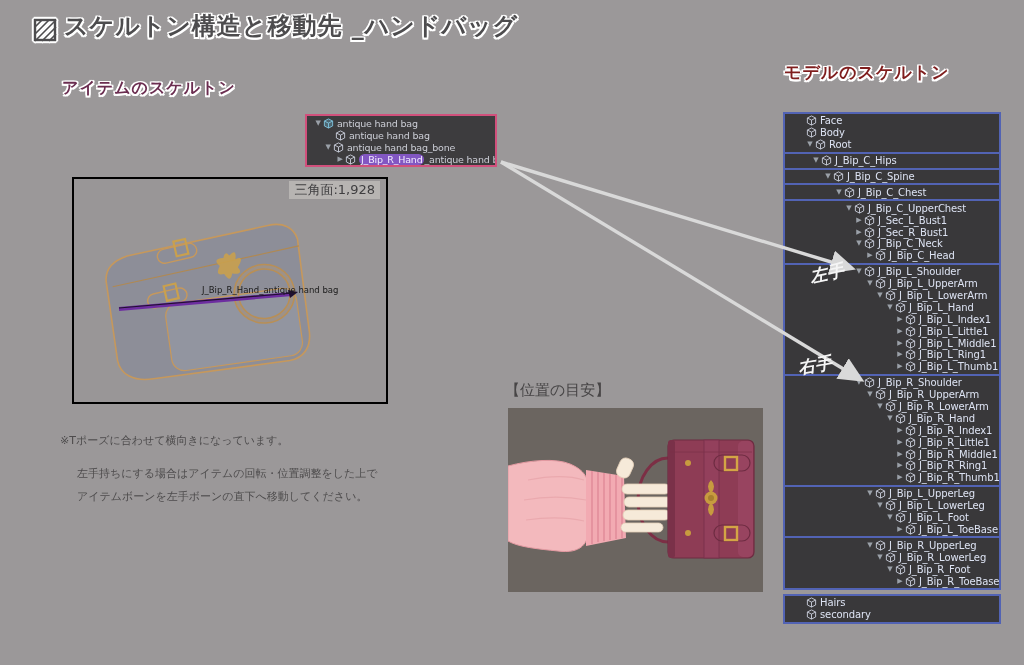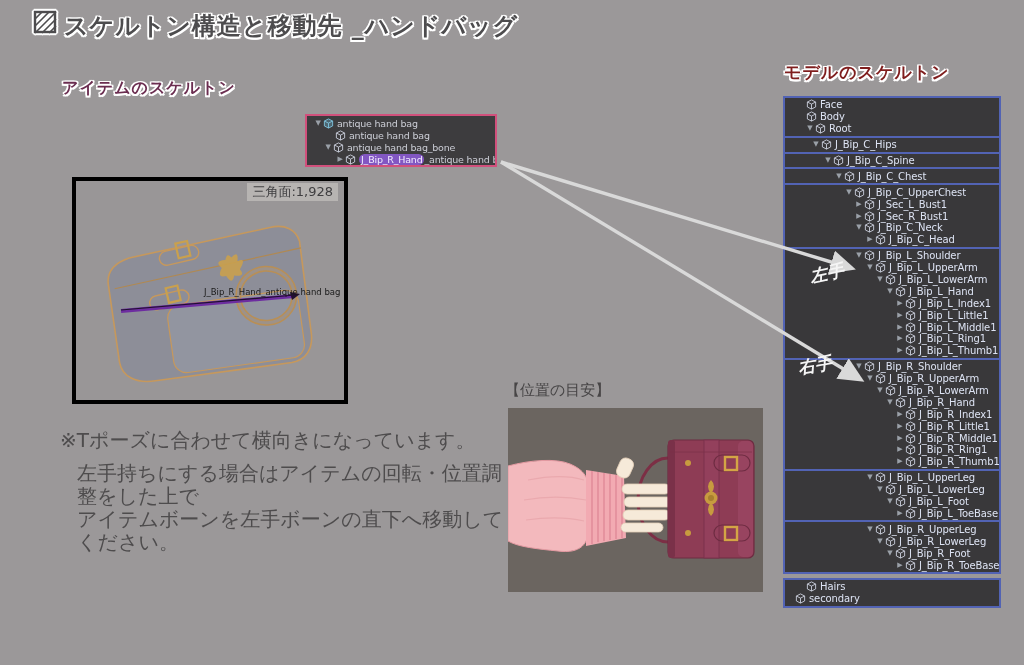--- a/index.html
+++ b/index.html
@@ -1,20 +1,20 @@
 <!DOCTYPE html>
 <html><head>
 <meta charset="utf-8">
 <style>
   html,body{margin:0;padding:0;background:#777;}
   .stage{position:relative;width:1024px;height:665px;background:#9b9899;overflow:hidden;
          font-family:"DejaVu Sans",sans-serif;}
   .outlined{text-shadow:-1.5px -1.5px 0 #fff,1.5px -1.5px 0 #fff,-1.5px 1.5px 0 #fff,1.5px 1.5px 0 #fff,
             -1.5px 0 0 #fff,1.5px 0 0 #fff,0 -1.5px 0 #fff,0 1.5px 0 #fff;}
-  .title{position:absolute;left:33px;top:10px;display:flex;align-items:flex-start;gap:7px;}
+  .title{position:absolute;left:33px;top:10px;display:flex;align-items:flex-end;gap:7px;}
   .title-icon{width:24px;height:24px;filter:drop-shadow(-1px -1px 0 #fff) drop-shadow(1px -1px 0 #fff)
               drop-shadow(-1px 1px 0 #fff) drop-shadow(1px 1px 0 #fff);}
   .title-text{font-size:24px;font-weight:bold;color:#4d4c4e;letter-spacing:1px;}
   .label-item{position:absolute;left:62px;top:78px;font-size:16px;font-weight:bold;color:#6b2d50;letter-spacing:1px;}
   .label-model{position:absolute;left:784px;top:61px;font-size:17px;font-weight:bold;color:#7f1d1d;letter-spacing:1px;}
   .drag-note{position:absolute;left:558px;top:148px;font-size:15px;font-weight:bold;color:#474752;letter-spacing:.5px;}
 
   
   .item-box{position:absolute;left:305px;top:114px;width:192px;height:53px;background:#3d3c3e;
             border:2px solid #d1507c;box-sizing:border-box;padding-top:1px;overflow:hidden;}
@@ -22,40 +22,40 @@
 
   
   .trow{display:flex;align-items:center;white-space:nowrap;}
   .tri{flex:0 0 10px;width:10px;font-size:7px;color:#9aa0a8;text-align:center;line-height:1;}
   .tri.n{visibility:hidden;}
   .cube{flex:0 0 11px;width:11px;height:11px;margin-right:3px;}
   .cube svg{display:block;width:11px;height:11px;}
   .hl{background:#8257c2;color:#f2edff;border-radius:6px;padding:0 2px;}
 
   
-  .preview-box{position:absolute;left:72px;top:177px;width:276px;height:227px;background:#999697;
-               border:4px solid #000000;box-sizing:border-box;}
+  .preview-box{position:absolute;left:72px;top:177px;width:316px;height:227px;background:#999697;
+               border:2px solid #000000;box-sizing:border-box;}
   .tri-chip{position:absolute;top:2px;right:6px;background:#b7b4b2;color:#3f3e40;font-size:13px;
             padding:0 5px;line-height:18px;}
   .bone-label{position:absolute;left:128px;top:106px;font-size:8.5px;color:#1a1a1a;white-space:nowrap;}
 
   
   .panel{position:absolute;left:783px;top:96px;width:218px;}
   .tbox{border:2px solid #5263b4;margin-top:-2px;background:#39383a;box-sizing:border-box;
         padding:1px 0;overflow:hidden;}
-  .tbox.first{margin-top:0;}
+  .tbox.first{margin-top:16px;}
   .tbox.gap{margin-top:4px;}
   .panel .trow{height:11.9px;font-size:10px;color:#dde3f3;letter-spacing:-0.1px;}
 
   
   .photo-box{position:absolute;left:508px;top:408px;width:255px;height:184px;}
   .pos-label{position:absolute;left:505px;top:381px;font-size:15px;color:#474546;}
 
   
-  .notes{position:absolute;left:60px;top:429px;width:460px;color:#4e4c4d;font-size:20px;line-height:23px;}
+  .notes{position:absolute;left:60px;top:429px;width:460px;color:#4e4c4d;font-size:11px;line-height:23px;}
   .note-group{margin-bottom:10px;}
   .note-line.cont{padding-left:17px;}
 
   .overlay{position:absolute;left:0;top:0;width:1024px;height:665px;pointer-events:none;z-index:50;}
   .hand-label{position:absolute;color:#f5f5f5;font-size:17px;font-weight:bold;font-style:italic;z-index:60;}
   .hand-left{left:810px;top:262px;transform:rotate(-12deg);}
   .hand-right{left:798px;top:354px;transform:rotate(-10deg);}
 </style>
 </head>
 <body>
@@ -532,21 +532,21 @@
         <div class="trow" style="padding-left: 11px;">
           <span class="tri n">▼</span>
           <span class="cube">
             <svg viewBox="0 0 12 12">
               <path d="M6 1 L10.5 3.3 V8.7 L6 11 L1.5 8.7 V3.3 Z" fill="none" stroke="#c9cedb" stroke-width="1"></path>
               <path d="M1.5 3.3 L6 5.6 L10.5 3.3 M6 5.6 V11" fill="none" stroke="#c9cedb" stroke-width="1"></path>
             </svg>
           </span>
           <span>Hairs</span>
         </div>
-        <div class="trow" style="">
+        <div class="trow" style="padding-left: 11px;">
           <span class="tri n">▼</span>
           <span class="cube">
             <svg viewBox="0 0 12 12">
               <path d="M6 1 L10.5 3.3 V8.7 L6 11 L1.5 8.7 V3.3 Z" fill="none" stroke="#c9cedb" stroke-width="1"></path>
               <path d="M1.5 3.3 L6 5.6 L10.5 3.3 M6 5.6 V11" fill="none" stroke="#c9cedb" stroke-width="1"></path>
             </svg>
           </span>
           <span>secondary</span>
         </div>
       </div>

